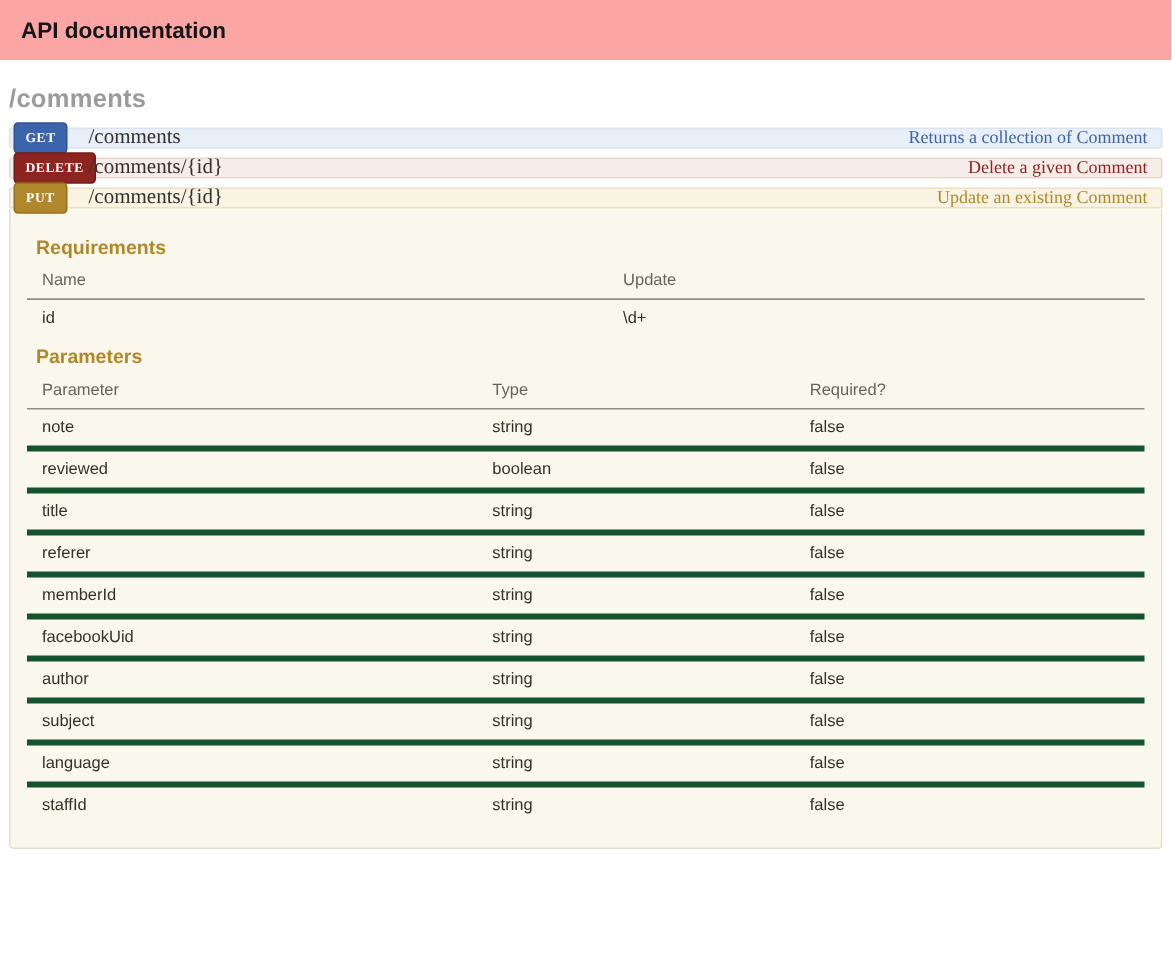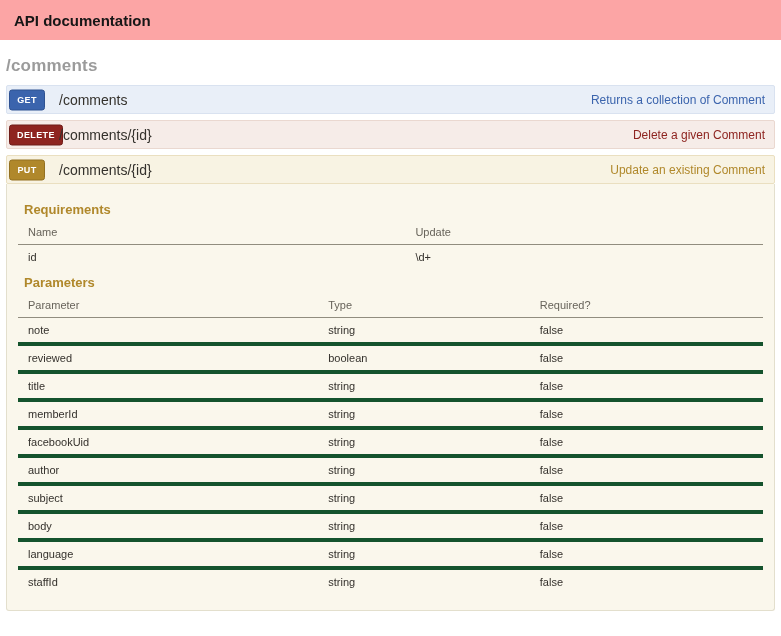--- a/index.html
+++ b/index.html
@@ -25,26 +25,27 @@
     margin: 16px 6px 9px 6px;
     font-size: 17px;
     font-weight: bold;
     color: #9b9b9b;
     letter-spacing: 0.2px;
   }
 
   
   .endpoint {
     position: relative;
-    height: 29px;
+    height: 14px;
     margin: 0 6px 6px 6px;
     background: var(--row-bg);
     border: 1px solid var(--row-border);
     border-radius: 2px;
     cursor: pointer;
+    font-family: Liberation Serif, serif;
   }
   .endpoint.attached { margin-bottom: 0; }
   .endpoint .badge {
     position: absolute;
     left: 2px; top: 50%;
     transform: translateY(-50%);
     background: var(--badge-bg);
     border: 1px solid var(--badge-border);
     border-radius: 3px;
     color: #ffffff;
@@ -180,41 +181,41 @@
             <td>reviewed</td>
             <td>boolean</td>
             <td>false</td>
           </tr>
           <tr>
             <td>title</td>
             <td>string</td>
             <td>false</td>
           </tr>
           <tr>
+            <td>referer</td>
+            <td>string</td>
+            <td>false</td>
+          </tr>
+          <tr>
             <td>memberId</td>
             <td>string</td>
             <td>false</td>
           </tr>
           <tr>
             <td>facebookUid</td>
             <td>string</td>
             <td>false</td>
           </tr>
           <tr>
             <td>author</td>
             <td>string</td>
             <td>false</td>
           </tr>
           <tr>
             <td>subject</td>
-            <td>string</td>
-            <td>false</td>
-          </tr>
-          <tr>
-            <td>body</td>
             <td>string</td>
             <td>false</td>
           </tr>
           <tr>
             <td>language</td>
             <td>string</td>
             <td>false</td>
           </tr>
           <tr>
             <td>staffId</td>

